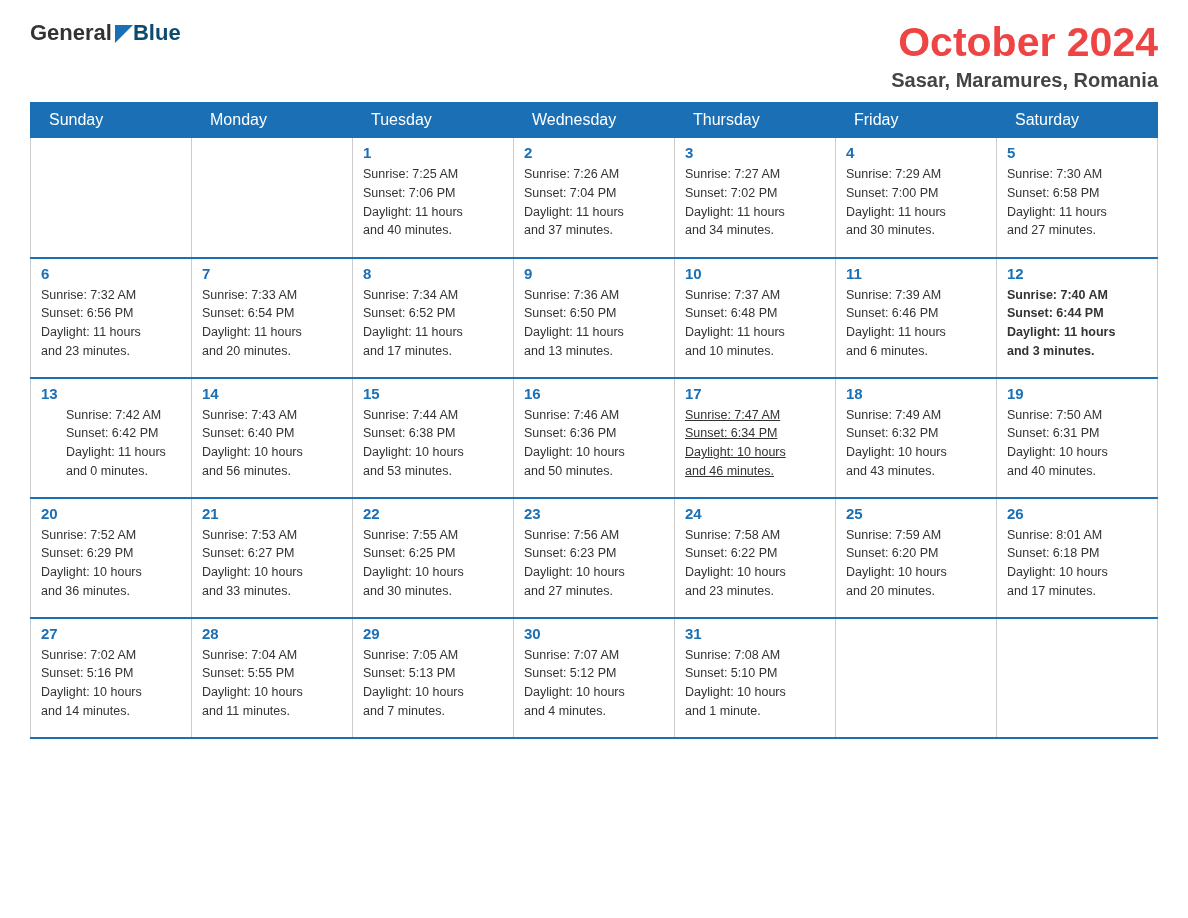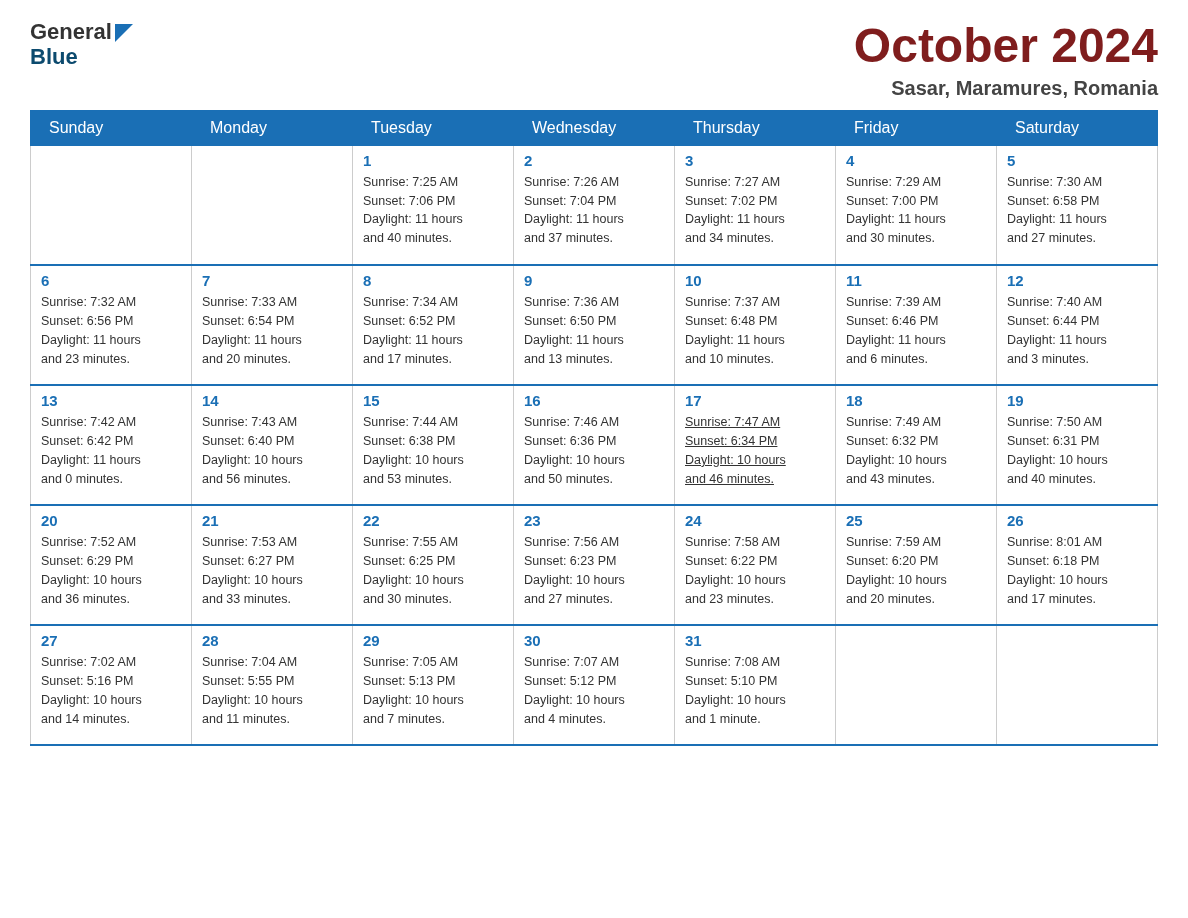--- a/index.html
+++ b/index.html
@@ -11,41 +11,41 @@
       padding: 20px 30px;
     }
     .header {
       display: flex;
       justify-content: space-between;
       align-items: flex-start;
       margin-bottom: 10px;
     }
     .logo {
       display: flex;
-      flex-direction: column;
-      align-items: flex-start;
+      flex-direction: row;
+      align-items: center;
     }
     .logo-text {
       font-size: 22px;
       font-weight: bold;
       color: #333;
       line-height: 1.1;
     }
     .logo-line2 {
       font-size: 22px;
       font-weight: bold;
       color: #0c4a6e;
     }
     .title-block {
       text-align: right;
     }
     .month-title {
-      font-size: 48px;
-      font-weight: bold;
-      color: #7f1d1d;
+      font-size: 41px;
+      font-weight: bold;
+      color: #ef4444;
       line-height: 1.1;
     }
     .location {
       font-size: 20px;
       color: #444;
       margin-top: 4px;
       font-weight: bold;
     }
     table {
       width: 100%;
@@ -200,30 +200,30 @@
         </td>
         <td>
           <span class="day-number">11</span>
           <div class="day-info" style="white-space: pre-line;">Sunrise: 7:39 AM
 Sunset: 6:46 PM
 Daylight: 11 hours
 and 6 minutes.</div>
         </td>
         <td>
           <span class="day-number">12</span>
-          <div class="day-info" style="white-space: pre-line;">Sunrise: 7:40 AM
+          <div class="day-info" style="white-space: pre-line; font-weight: bold;">Sunrise: 7:40 AM
 Sunset: 6:44 PM
 Daylight: 11 hours
 and 3 minutes.</div>
         </td>
       </tr>
       <tr>
         <td>
           <span class="day-number">13</span>
-          <div class="day-info" style="white-space: pre-line;">Sunrise: 7:42 AM
+          <div class="day-info" style="white-space: pre-line; margin-left: 25px;">Sunrise: 7:42 AM
 Sunset: 6:42 PM
 Daylight: 11 hours
 and 0 minutes.</div>
         </td>
         <td>
           <span class="day-number">14</span>
           <div class="day-info" style="white-space: pre-line;">Sunrise: 7:43 AM
 Sunset: 6:40 PM
 Daylight: 10 hours
 and 56 minutes.</div>

